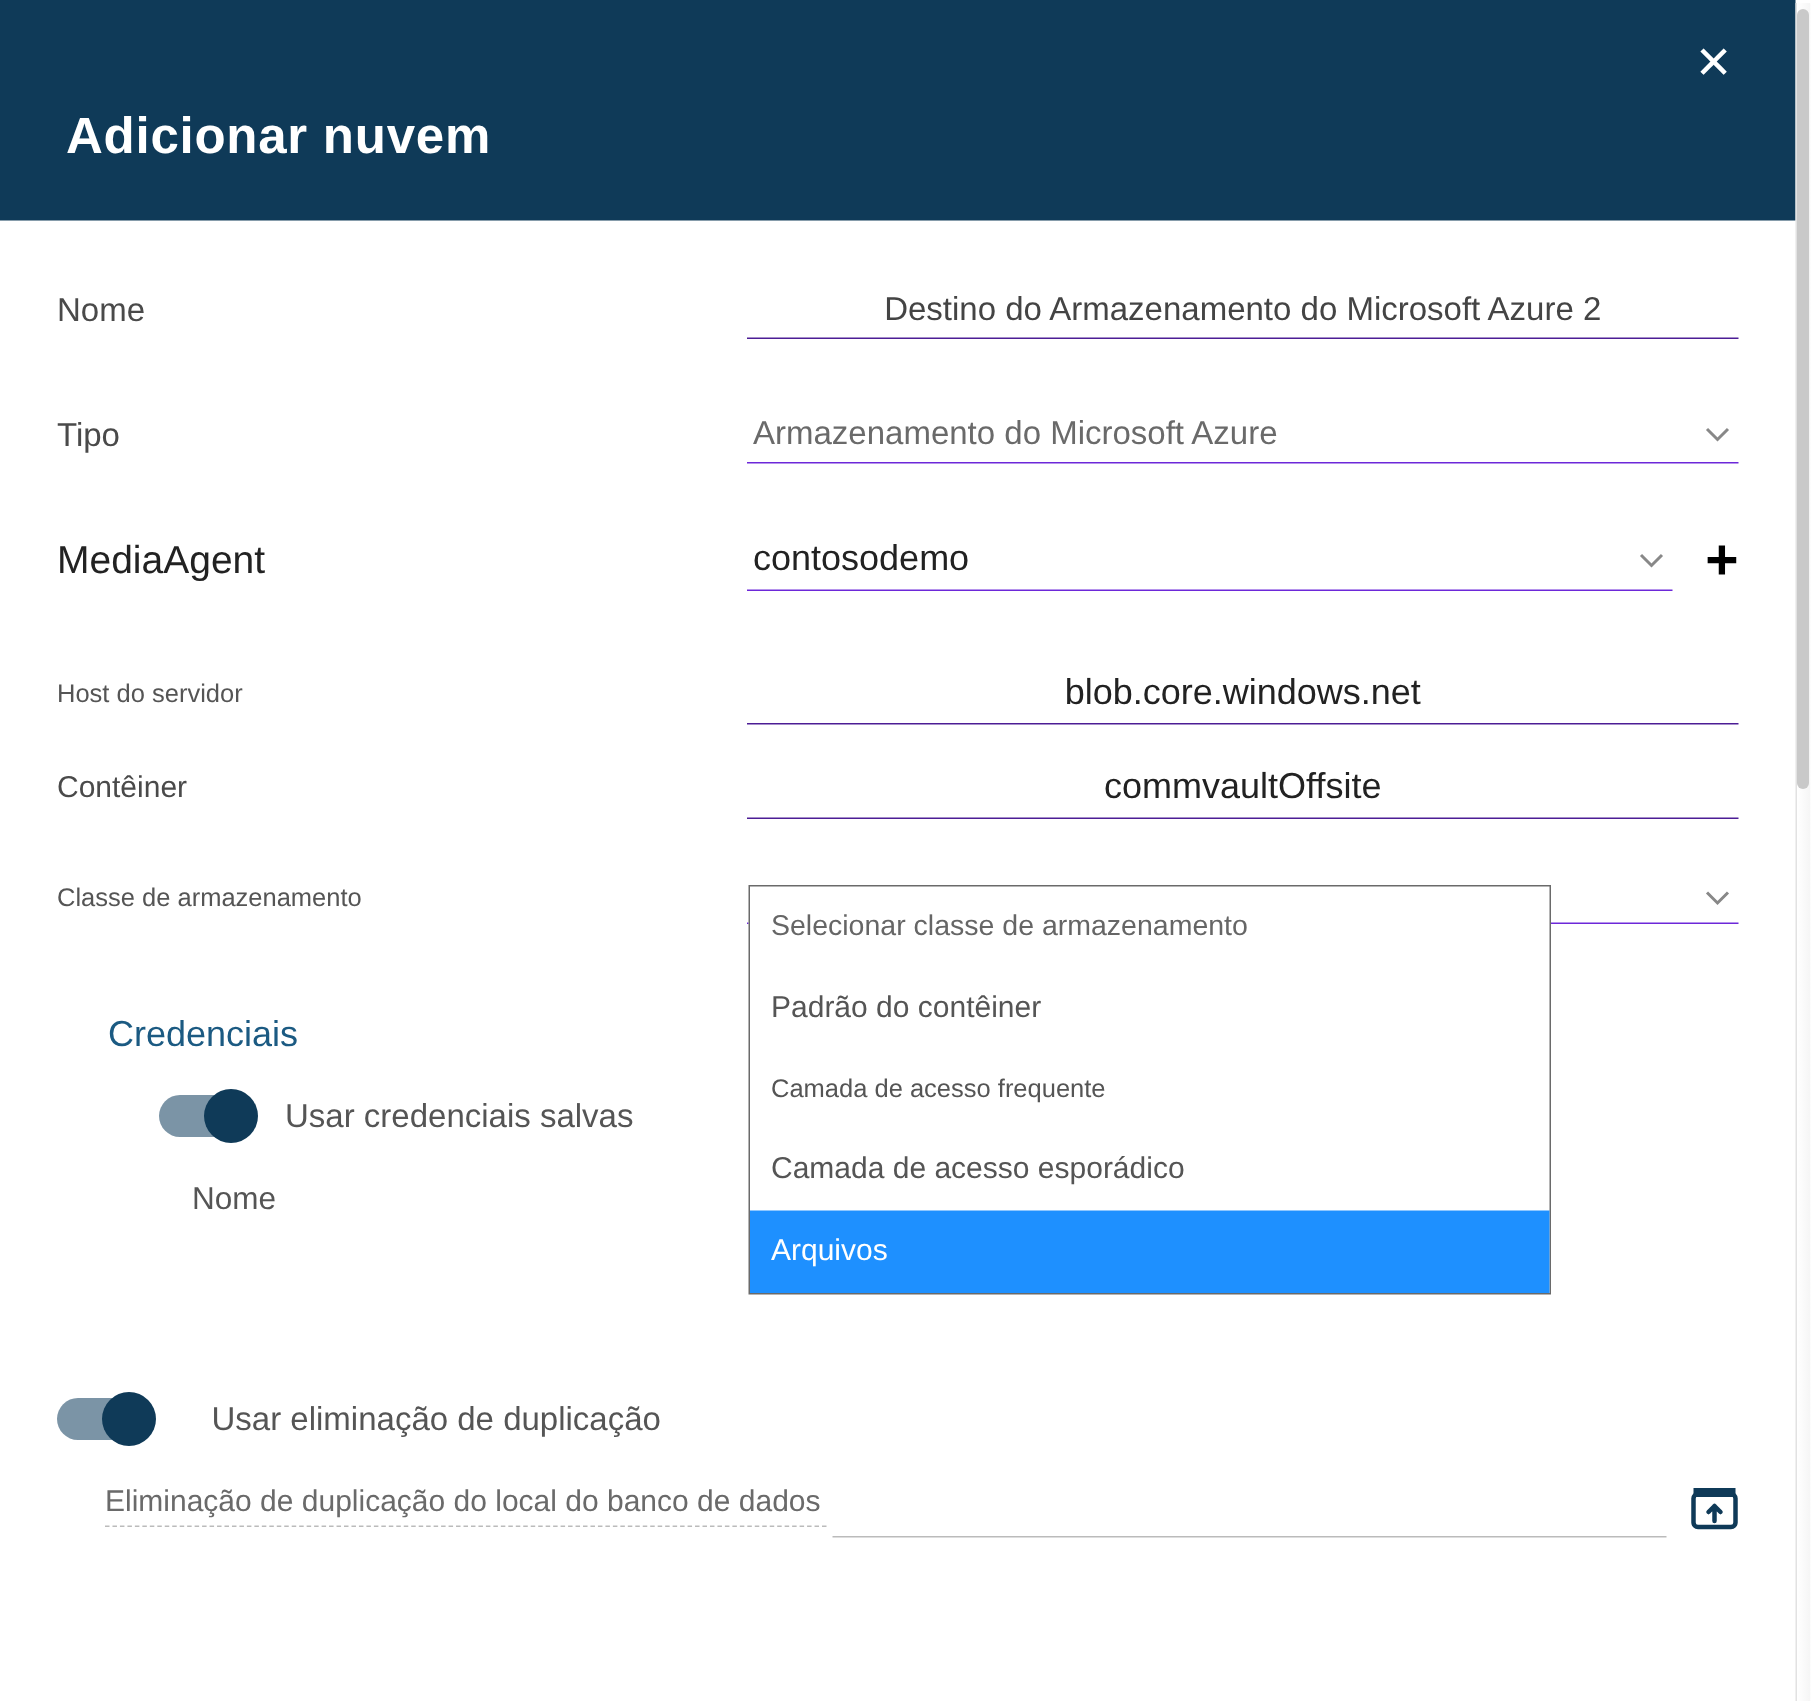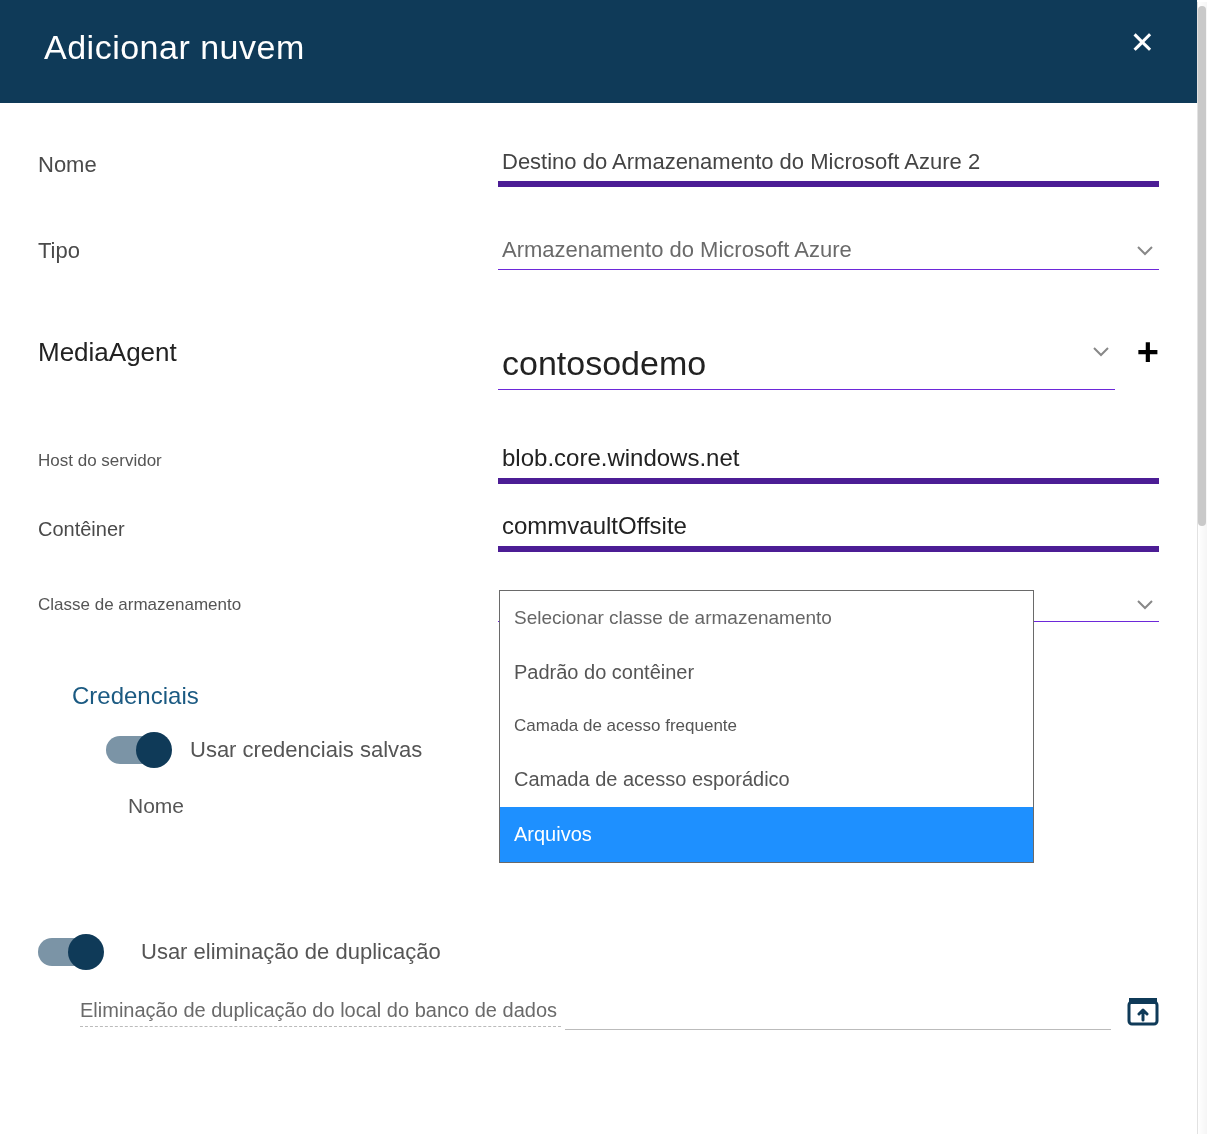--- a/index.html
+++ b/index.html
@@ -16,22 +16,23 @@
     position: relative;
   }
   .modal-header {
     background: #0f3a58;
     color: #fff;
     padding: 28px 44px 36px 44px;
     position: relative;
   }
   .modal-title {
     font-size: 34px;
-    font-weight: 400;
+    font-weight: 700;
     letter-spacing: 0.5px;
+    margin-top: 44px;
   }
   .close-icon {
     position: absolute;
     top: 28px;
     right: 42px;
     font-size: 30px;
     font-weight: 300;
     cursor: pointer;
     color: #fff;
     line-height: 1;
@@ -53,43 +54,44 @@
   }
   .label-col.small { font-size: 17px; color: #555; }
   .label-col.big { font-size: 26px; color: #222; }
   .input-col {
     flex: 1;
     position: relative;
   }
   .text-input {
     width: 100%;
     border: none;
-    border-bottom: 6px solid #4c1d95;
+    border-bottom: 1px solid #4c1d95;
     font-size: 22px;
     padding: 6px 4px;
     color: #444;
     background: transparent;
     outline: none;
+    text-align: center;
   }
   .select-wrap {
     position: relative;
     display: flex;
     align-items: center;
   }
   .select-input {
     width: 100%;
     border: none;
     border-bottom: 1px solid #6d28d9;
     font-size: 22px;
     padding: 6px 28px 6px 4px;
     color: #6a6a6a;
     background: transparent;
     outline: none;
   }
-  .select-input.big { font-size: 34px; color: #222; margin-top: 24px; }
+  .select-input.big { font-size: 24px; color: #222; }
   .chevron {
     position: absolute;
     right: 6px;
     top: 50%;
     transform: translateY(-50%);
     pointer-events: none;
   }
   .chevron svg { display:block; }
   .plus-btn {
     margin-left: 22px;
@@ -165,24 +167,24 @@
     display:flex;
     align-items:center;
     margin-left: 90px;
     margin-bottom: 30px;
   }
   .cred-name-label { font-size: 21px; color:#555; }
 
   .dedup-section { margin-top: 120px; }
 
   .dedup-label-row {
-    margin-left: 42px;
+    margin-left: 32px;
     margin-top: 30px;
     display:flex;
-    align-items:center;
+    align-items:flex-start;
   }
   .dedup-label {
     color: #6a6a6a;
     font-size: 20px;
     border-bottom: 1px dashed #bbb;
     padding: 0 4px 4px 0;
     flex: 0 0 auto;
   }
   .dedup-line {
     flex:1;

